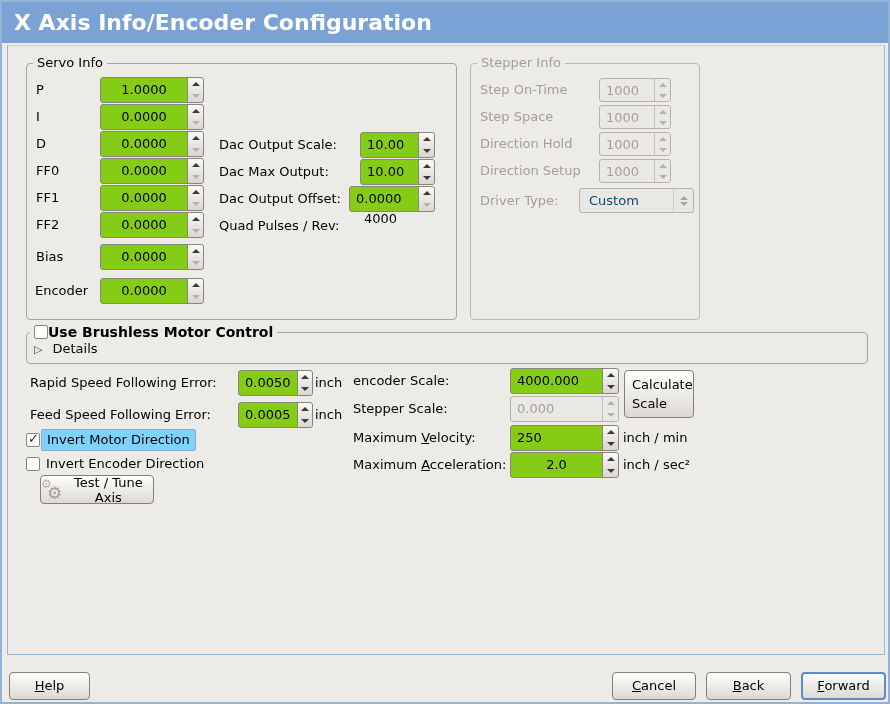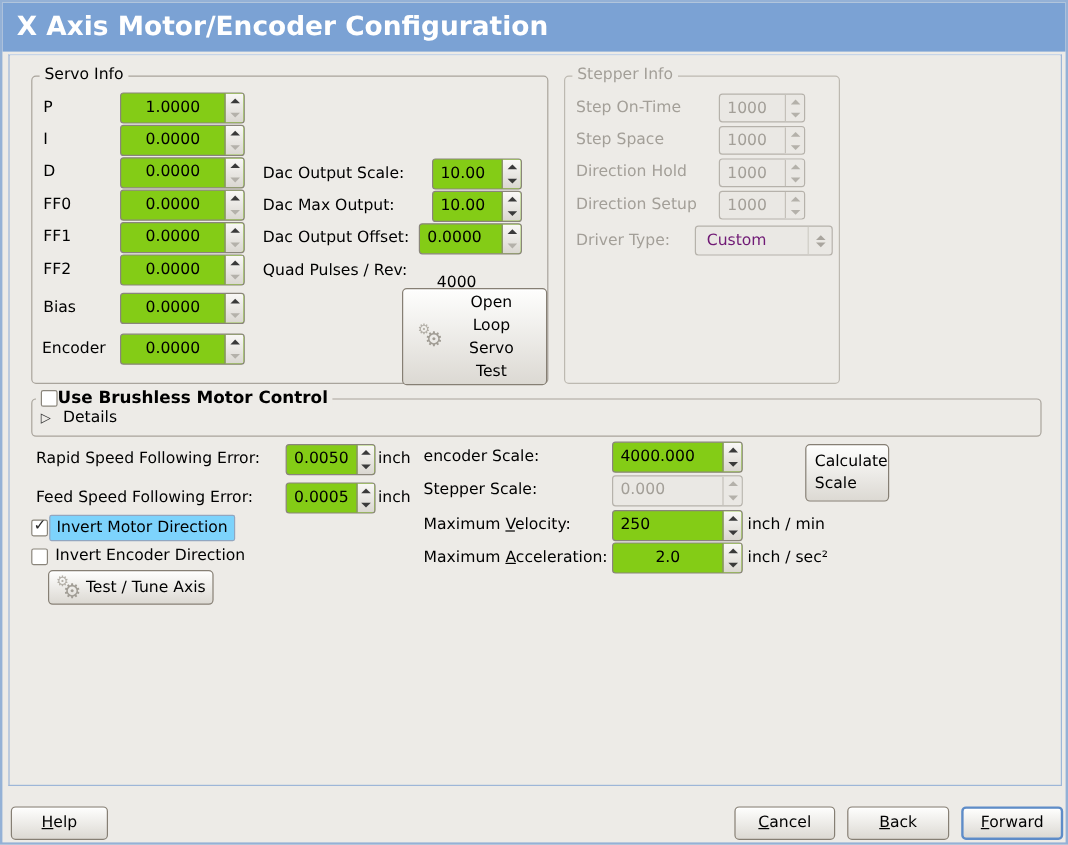--- a/index.html
+++ b/index.html
@@ -50,21 +50,21 @@
   .tri-dn { width:0; height:0; border-left:4px solid transparent; border-right:4px solid transparent; border-top:4px solid #3a3a3a; }
   .dimdown .tri-dn { border-top-color:#b4b1aa; }
   .spin.disabled { background:#eae8e4; border-color:#b6b2ab; color:#a39f98; }
   .spin.disabled .btns { background:#eae8e4; border-left-color:#c4c0b9; }
   .spin.disabled .tri-up { border-bottom-color:#b4b1aa; }
   .spin.disabled .tri-dn { border-top-color:#b4b1aa; }
 
   
   .combo {
     position:absolute; display:flex; border:1px solid #b6b2ab; border-radius:3px;
-    background:#eae8e4; color:#701a75;
+    background:#eae8e4; color:#0c4a6e;
   }
   .combo .cval { flex:1; padding:0 9px; line-height:23px; white-space:nowrap; }
   .combo .carr { width:20px; border-left:1px solid #cfccc5; display:flex; flex-direction:column; align-items:center; justify-content:center; gap:2px; }
 
   
   .btn {
     position:absolute; border:1px solid #867f74; border-radius:4px;
     background:linear-gradient(#fefefd,#dcd9d3);
     text-align:center; cursor:default;
     box-shadow:inset 0 1px 0 #fff;
@@ -99,21 +99,21 @@
   .openloop-inner { display:flex; align-items:center; height:100%; padding-left:12px; text-align:center; }
   .openloop-text { flex:1; line-height:19px; padding-right:8px; }
   .ttl-inner { display:flex; align-items:center; justify-content:center; height:100%; gap:3px; }
   .calc-btn { text-align:left; padding:4px 0 0 7px; line-height:19px; }
 </style>
 </head>
 <body>
 
 <div class="window">
 
-  <div class="titlebar">X Axis Motor/Encoder Configuration</div>
+  <div class="titlebar">X Axis Info/Encoder Configuration</div>
   <div class="content-frame"></div>
 
   <div class="frame" style="left:24px;top:61px;width:431px;height:257px;">
     <div class="legend">Servo Info</div>
   </div>
 
   <div class="lbl" style="left:34px;top:75px;">P</div>
   <div class="spin center dimdown" style="left:98px;top:75px;width:104px;">
     <span class="val">1.0000</span>
     <span class="btns">
@@ -250,33 +250,22 @@
         <span class="b">
           <i class="tri-up"></i>
         </span>
         <span class="b">
           <i class="tri-dn"></i>
         </span>
       </span>
   </div>
 
   <div class="lbl" style="left:217px;top:211px;">Quad Pulses / Rev:</div>
-  <div class="lbl" style="left:362px;top:221px;">4000</div>
-
-  <div class="btn" style="left:333px;top:238px;width:121px;height:81px;">
-    <div class="openloop-inner">
-      <span class="gears"></span>
-      <span class="openloop-text">
-        <span>Open</span><br>
-        <span>Loop</span><br>
-        <span>Servo</span><br>
-        <span>Test</span>
-      </span>
-    </div>
-  </div>
+  <div class="lbl" style="left:362px;top:204px;">4000</div>
+
 
   <div class="frame dimframe" style="left:468px;top:61px;width:230px;height:257px;">
     <div class="legend dim">Stepper Info</div>
   </div>
 
   <div class="lbl dim" style="left:478px;top:76px;height:24px;line-height:24px;">Step On-Time</div>
   <div class="spin disabled" style="left:597px;top:76px;width:72px;height:24px;">
     <span class="val">1000</span>
     <span class="btns">
         <span class="b">
@@ -376,40 +365,40 @@
   <div class="lbl" style="left:313px;top:400px;">inch</div>
 
   <span class="checkbox checked" style="left:24px;top:431px;"></span>
   <div class="hl" style="left:39px;top:427px;">
     <span>Invert Motor Direction</span>
   </div>
 
   <span class="checkbox" style="left:24px;top:455px;"></span>
   <div class="lbl" style="left:44px;top:449px;">Invert Encoder Direction</div>
 
-  <div class="btn" style="left:38px;top:473px;width:138px;height:29px;">
+  <div class="btn" style="left:38px;top:473px;width:114px;height:29px;">
     <div class="ttl-inner">
       <span class="gears" style="width:22px;height:24px;"></span>
       <span>Test / Tune Axis</span>
     </div>
   </div>
 
   <div class="lbl" style="left:351px;top:366px;">encoder Scale:</div>
   <div class="spin" style="left:508px;top:366px;width:109px;">
     <span class="val">4000.000</span>
     <span class="btns">
         <span class="b">
           <i class="tri-up"></i>
         </span>
         <span class="b">
           <i class="tri-dn"></i>
         </span>
       </span>
   </div>
-  <div class="btn calc-btn" style="left:622px;top:368px;width:70px;height:48px;margin-left:47px;">
+  <div class="btn calc-btn" style="left:622px;top:368px;width:70px;height:48px;">
     <span>Calculate</span><br>
     <span>Scale</span>
   </div>
 
   <div class="lbl" style="left:351px;top:394px;">Stepper Scale:</div>
   <div class="spin disabled" style="left:508px;top:394px;width:109px;">
     <span class="val">0.000</span>
     <span class="btns">
         <span class="b">
           <i class="tri-up"></i>

